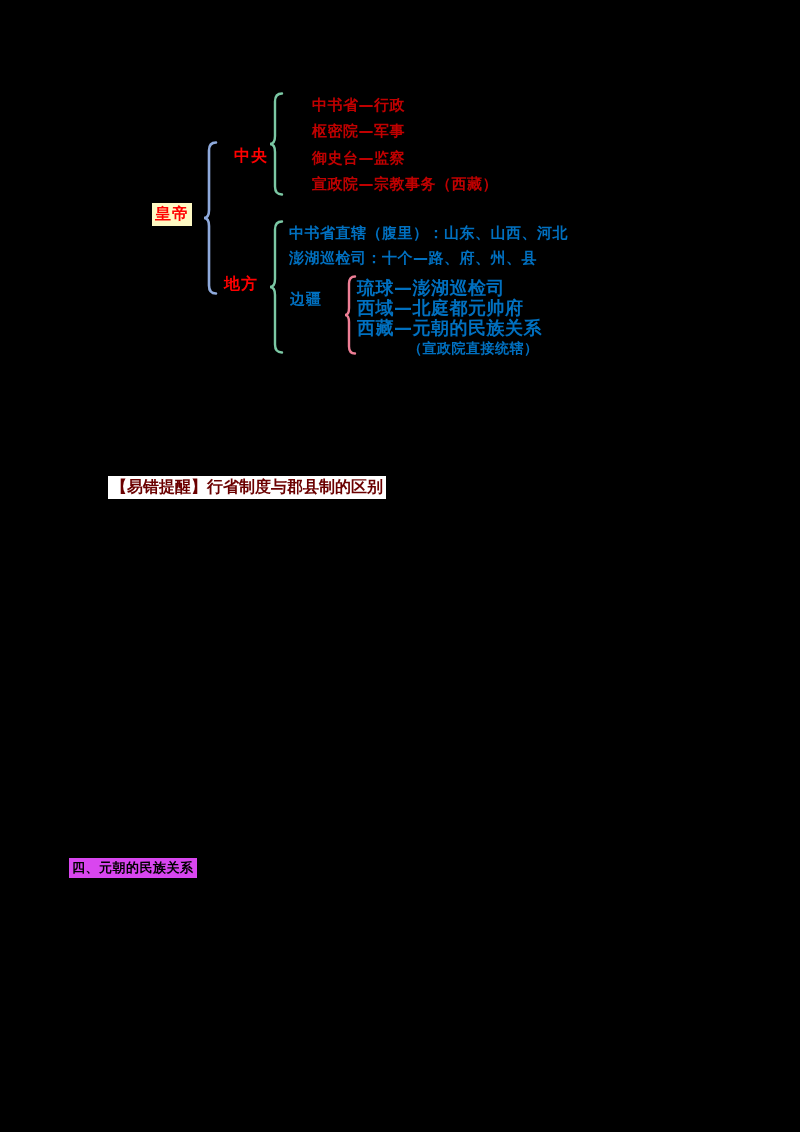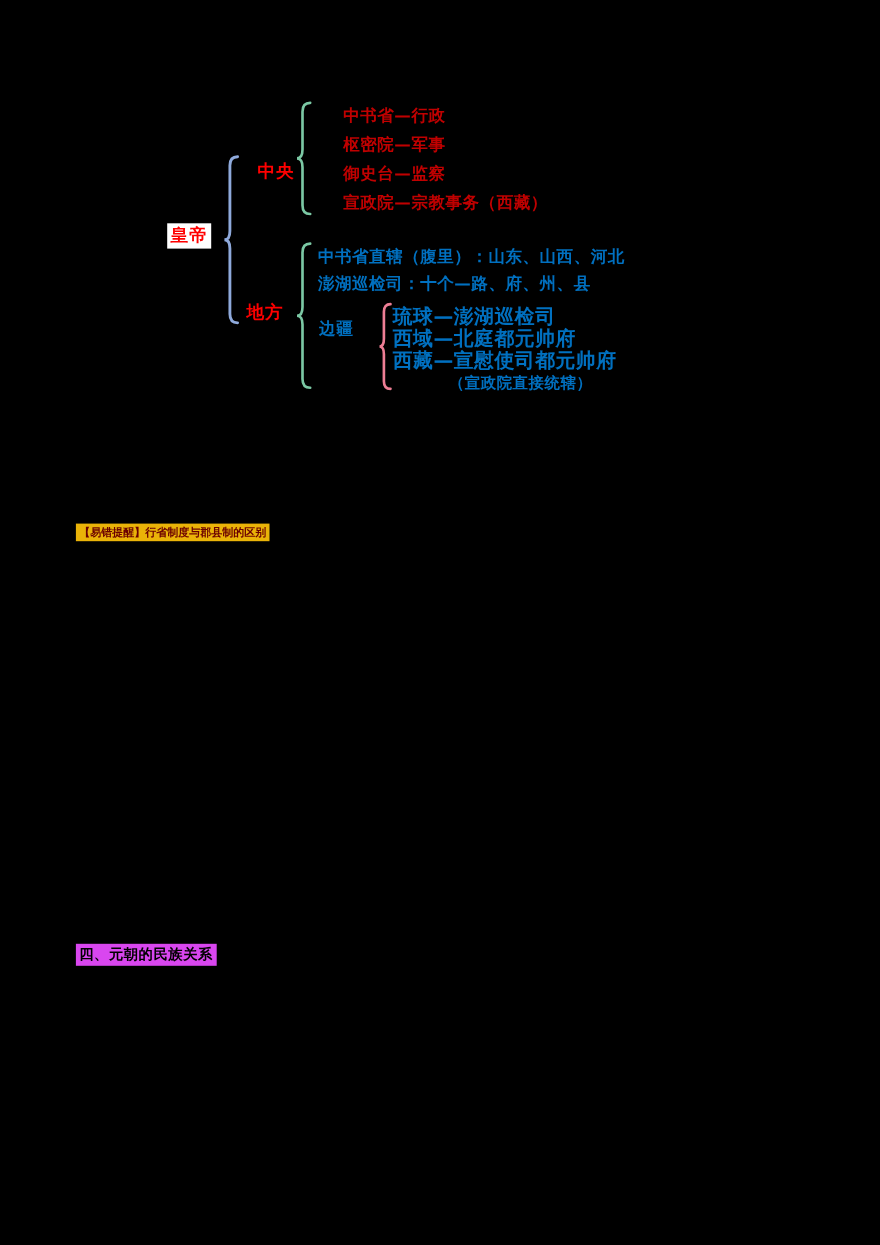--- a/index.html
+++ b/index.html
@@ -4,33 +4,33 @@
 <style>
   * { margin:0; padding:0; box-sizing:border-box; }
   html,body { background:#000; }
   body { font-family:"DejaVu Sans","Liberation Sans",sans-serif; }
   #canvas{
     position:relative; width:800px; height:1132px;
     background:#000; overflow:hidden;
   }
   .abs{ position:absolute; white-space:nowrap; }
   .emperor{
-    color:#FF0000; background:#ffffff;
+    color:#FF0000; background:#fef9c3;
     font-size:16px; font-weight:bold; padding:1px 3px;
     letter-spacing:1px;
   }
   .lvl1{ color:#FF0000; font-size:16px; font-weight:bold; letter-spacing:1px; }
   .central-item{ color:#C00000; font-size:15px; font-weight:bold; letter-spacing:0.5px;margin-left:23px; }
   .local-item{ color:#0070C0; font-size:15px; font-weight:bold; letter-spacing:0.5px; }
   .frontier-label{ color:#0070C0; font-size:15px; font-weight:bold; letter-spacing:1px; }
   .frontier-item{ color:#0070C0; font-size:18px; font-weight:bold; letter-spacing:0.5px; }
   .frontier-note{ color:#0070C0; font-size:14px; font-weight:bold; letter-spacing:0.5px; }
   .reminder{
-    background:#eab308; color:#6B0000;
-    font-size:10px; font-weight:bold; padding:1px 3px;
+    background:#ffffff; color:#6B0000;
+    font-size:16px; font-weight:bold; padding:1px 3px;margin-left:39px;
   }
   .section-title{
     background:#d946ef; color:#000000;
     font-size:13px; font-weight:bold; padding:1px 3px;
     letter-spacing:0.5px;
   }
   svg.brace{ position:absolute; overflow:visible; }
   svg.brace path{ fill:none; stroke-linecap:round; }
 </style>
 </head>
@@ -64,20 +64,20 @@
   <span class="abs local-item" style="left:289px; top:249px;">澎湖巡检司：十个—路、府、州、县</span>
 
   <span class="abs frontier-label" style="left:290px; top:290px;">边疆</span>
 
   <svg class="brace" style="left:343px; top:275px;" width="14" height="80" viewBox="0 0 14 80">
     <path d="M 12,1.5 Q 6,1.5 6,8.5 L 6,33 Q 6,40 2,40 Q 6,40 6,47 L 6,71.5 Q 6,78.5 12,78.5" stroke-width="2.4" stroke="#EE7E95"></path>
   </svg>
 
   <span class="abs frontier-item" style="left:357px; top:276px;">琉球—澎湖巡检司</span>
   <span class="abs frontier-item" style="left:357px; top:296px;">西域—北庭都元帅府</span>
-  <span class="abs frontier-item" style="left:357px; top:316px;">西藏—宣慰使司都元帅府</span>
+  <span class="abs frontier-item" style="left:357px; top:316px;">西藏—元朝的民族关系</span>
   <span class="abs frontier-note" style="left:408px; top:340px;text-align:right;">（宣政院直接统辖）</span>
 
   <span class="abs reminder" style="left:69px; top:476px;">【易错提醒】行省制度与郡县制的区别</span>
 
   <span class="abs section-title" style="left:69px; top:858px;">四、元朝的民族关系</span>
 
 </div>
 
 </body></html>

